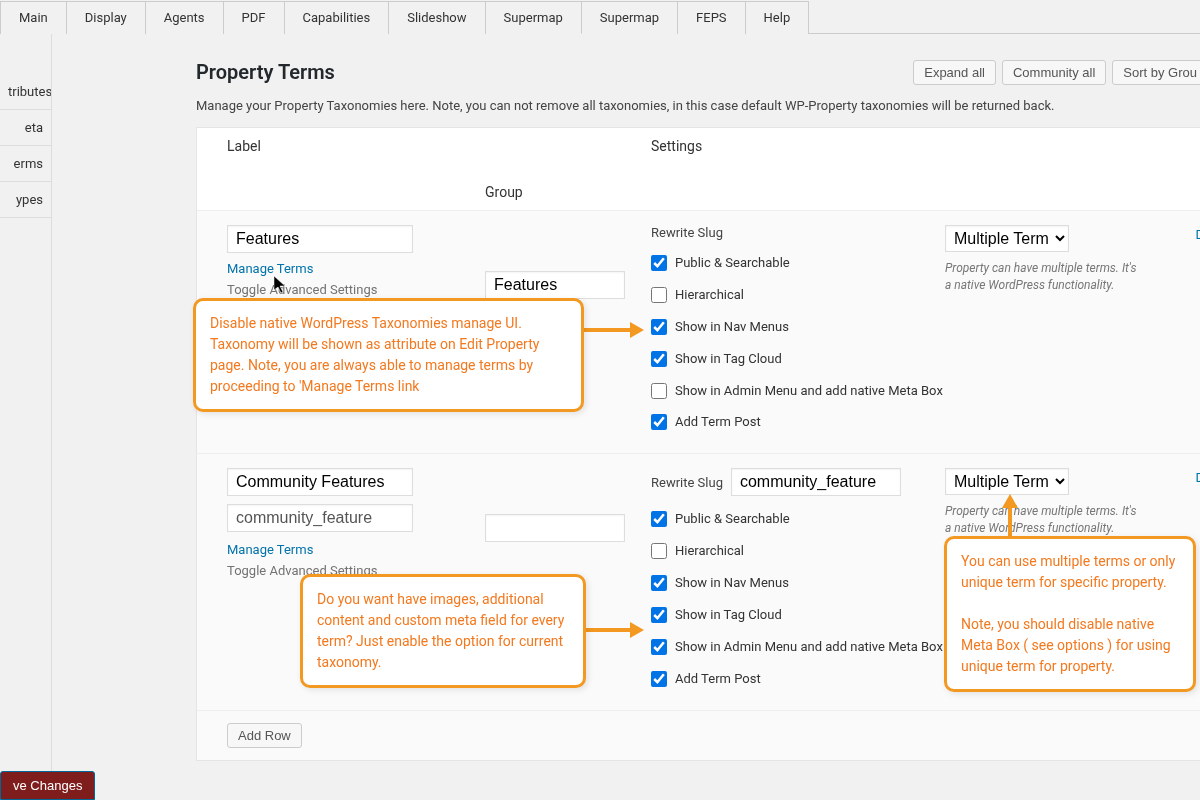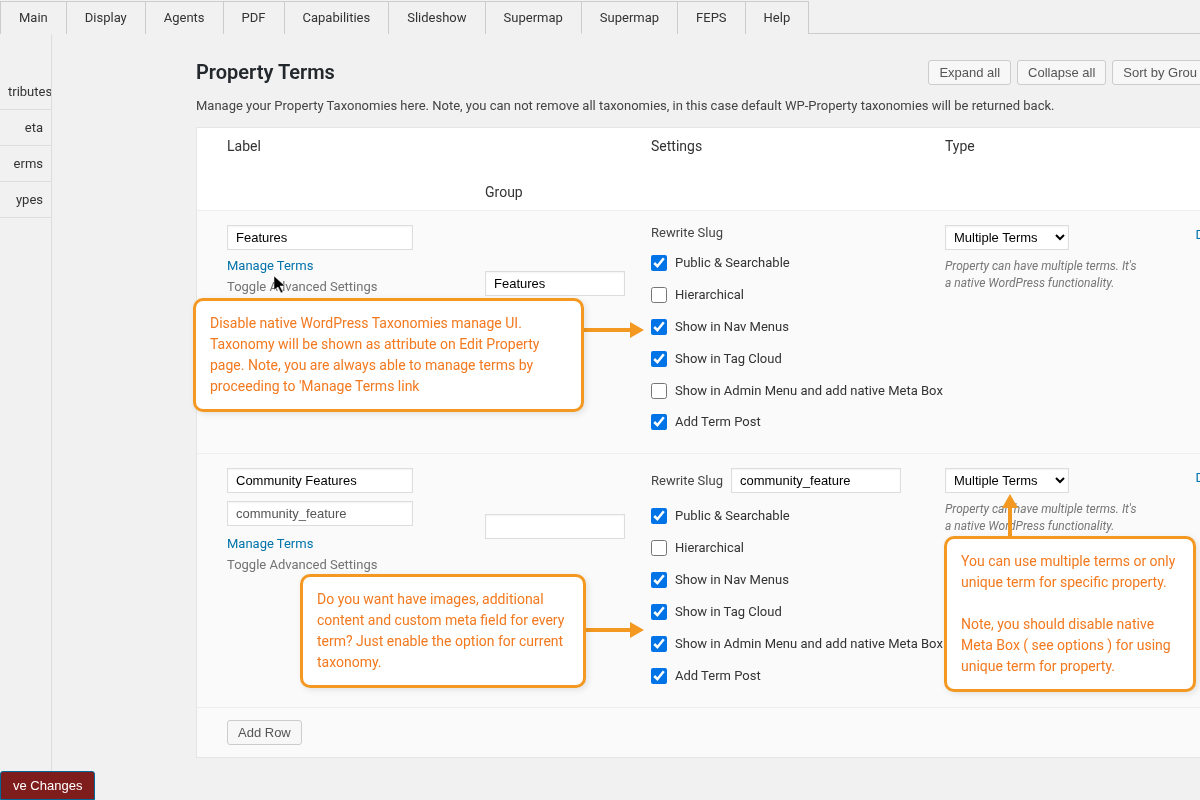--- a/index.html
+++ b/index.html
@@ -106,21 +106,21 @@
     display: flex;
     padding: 14px 14px 14px 30px;
     border-bottom: 1px solid #eee;
     background: #fafafa;
     position: relative;
   }
   .tax-row:nth-child(3) { background: #fafafa; }
   input[type="text"], select {
     border: 1px solid #ddd;
     padding: 4px 8px;
-    font-size: 13px;
+    font-size: 16px;
     border-radius: 0;
     background: #fff;
     box-shadow: inset 0 1px 2px rgba(0,0,0,0.05);
   }
   .label-input { width: 186px; margin-bottom: 8px; display: block; }
   .slug-input { width: 186px; background: #eee; color: #555; display: block; margin-bottom: 10px; }
   .group-input { width: 140px; }
   .link-blue {
     color: #0073aa;
     font-size: 13px;
@@ -239,32 +239,31 @@
       <div class="sidebar-item">eta</div>
       <div class="sidebar-item">erms</div>
       <div class="sidebar-item">ypes</div>
     </div>
 
   <div class="content">
     <h2 class="page-title">Property Terms</h2>
 
     <div class="top-buttons">
       <button class="btn">Expand all</button>
-      <button class="btn">Collapse all</button>
+      <button class="btn">Community all</button>
       <button class="btn">Sort by Grou</button>
     </div>
 
     <p class="description">Manage your Property Taxonomies here. Note, you can not remove all taxonomies, in this case default WP-Property taxonomies will be returned back.</p>
 
     <div class="tax-table">
       <div class="tax-header">
         <div class="col-label">Label</div>
         <div class="col-group">Group</div>
         <div class="col-settings">Settings</div>
-        <div class="col-type">Type</div>
       </div>
       <div id="tax-rows">
           <div class="tax-row">
             <div class="col-label">
               <input type="text" class="label-input" value="Features" style="">
               <span class="link-blue">Manage Terms</span>
               <span class="link-gray">Toggle Advanced Settings</span>
             </div>
             <div class="col-group"><input type="text" class="group-input" value="Features" style=""></div>
             <div class="col-settings">

